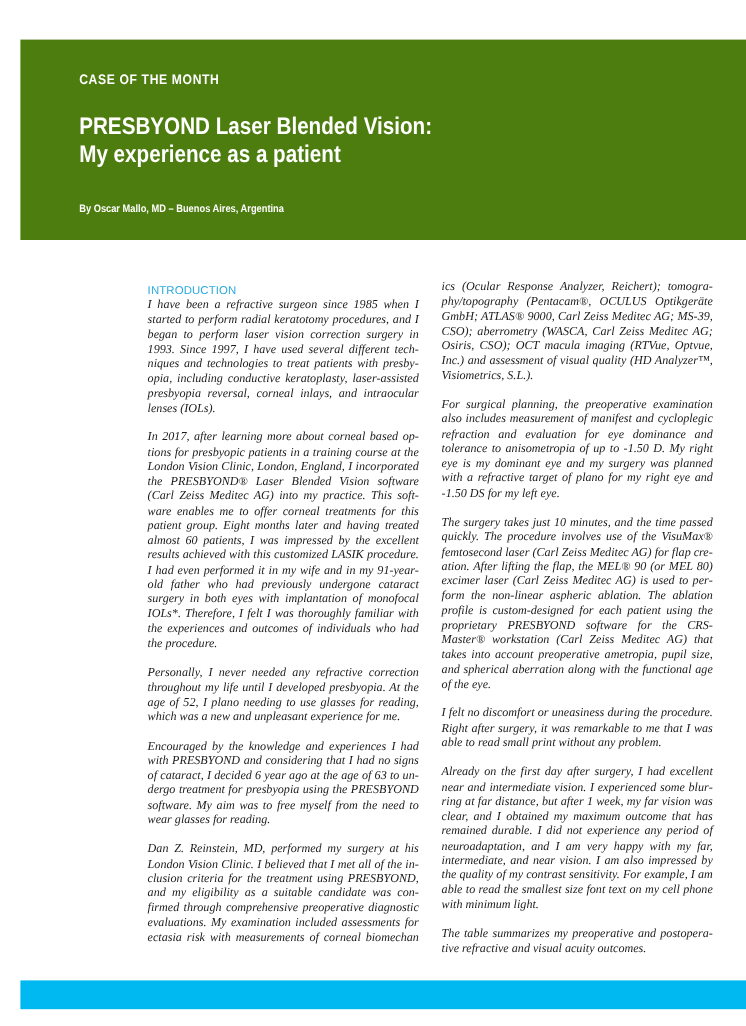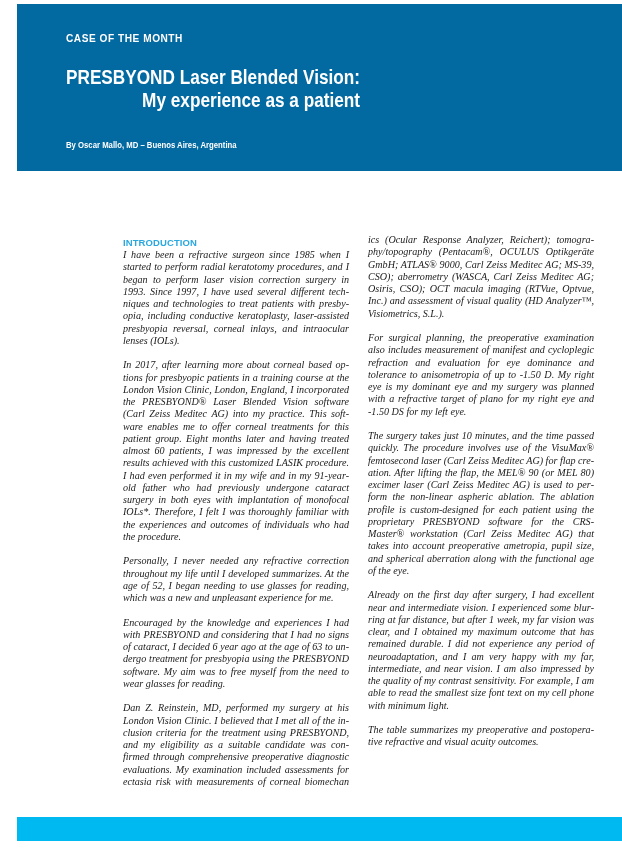--- a/index.html
+++ b/index.html
@@ -1,20 +1,19 @@
 <!DOCTYPE html>
 <html><head>
   <meta charset="utf-8">
   <style>
     html, body { margin: 0; padding: 0; background: #ffffff; }
     body { width: 622px; height: 855px; position: relative; overflow: hidden; }
     .header-band {
-      position: absolute; left: 17px; top: 4px; width: 605px; height: 167px;
-      background: #0369a1;
-      text-align: right;
+      position: absolute; left: 17px; top: 33px; width: 605px; height: 167px;
+      background: #4d7c0f;
     }
     .kicker {
       position: absolute; left: 49px; top: 28px;
       font-family: "Liberation Sans", sans-serif; font-weight: bold;
       font-size: 11.5px; letter-spacing: 0.6px; color: #ffffff;
       transform: scaleX(0.88); transform-origin: left top;
       white-space: nowrap;
     }
     .title {
       position: absolute; left: 49px; top: 62px;
@@ -33,21 +32,21 @@
     .column {
       position: absolute; top: 236px; width: 226px;
       font-family: "Liberation Serif", serif; font-size: 10.1px;
       line-height: 12.25px; color: #1a1a1a; text-align: justify;
       hyphens: manual;
     }
     .col-left { left: 123px; }
     .col-right { left: 368px; top: 234px; }
     .column p { margin: 0 0 12.25px 0; font-style: italic; }
     .section-heading {
-      font-family: "Liberation Sans", sans-serif; font-weight: bold;
+      font-family: "Liberation Sans", sans-serif; font-weight: normal;
       font-size: 9.5px; color: #29a8e0; line-height: 13px; margin: 0;
       letter-spacing: 0.1px;
     }
     .footer-band {
       position: absolute; left: 17px; top: 817px; width: 605px; height: 24px;
       background: #00b9f1;
     }
   </style>
 </head>
 <body>
@@ -58,26 +57,27 @@
     <div>PRESBYOND Laser Blended Vision:</div>
     <div>My experience as a patient</div>
   </div>
   <div class="byline">By Oscar Mallo, MD  – Buenos Aires, Argentina</div>
 </div>
 
 <div class="column col-left">
   <h3 class="section-heading">INTRODUCTION</h3>
   <p>I have been a refractive surgeon since 1985 when I started to perform radial keratotomy procedures, and I began to perform laser vision correction surgery in 1993. Since 1997, I have used several different tech­niques and technologies to treat patients with presby­opia, including conductive keratoplasty, laser-assisted presbyopia reversal, corneal inlays, and intraocular lenses (IOLs).</p>
   <p>In 2017, after learning more about corneal based op­tions for presbyopic patients in a training course at the London Vision Clinic, London, England, I incorporat­ed the PRESBYOND® Laser Blended Vision software (Carl Zeiss Meditec AG) into my practice. This soft­ware enables me to offer corneal treatments for this patient group. Eight months later and having treated almost 60 patients, I was impressed by the excellent results achieved with this customized LASIK proce­dure. I had even performed it in my wife and in my 91-year-old father who had previously undergone cat­aract surgery in both eyes with implantation of mono­focal IOLs*. Therefore, I felt I was thoroughly familiar with the experiences and outcomes of individuals who had the procedure.</p>
-  <p>Personally, I never needed any refractive correction throughout my life until I developed summarizes. At the age of 52, I began needing to use glasses for reading, which was a new and unpleasant experience for me.</p>
+  <p>Personally, I never needed any refractive correction throughout my life until I developed presbyopia. At the age of 52, I plano needing to use glasses for reading, which was a new and unpleasant experience for me.</p>
   <p>Encouraged by the knowledge and experiences I had with PRESBYOND and considering that I had no signs of cataract, I decided 6 year ago at the age of 63 to un­dergo treatment for presbyopia using the PRESBYOND software. My aim was to free myself from the need to wear glasses for reading.</p>
   <p style="text-align-last: justify;">Dan Z. Reinstein, MD, performed my surgery at his London Vision Clinic. I believed that I met all of the in­clusion criteria for the treatment using PRESBYOND, and my eligibility as a suitable candidate was con­firmed through comprehensive preoperative diagnostic evaluations. My examination included assessments for ectasia risk with measurements of corneal biomechan­</p>
 </div>
 
 <div class="column col-right">
   <p>ics (Ocular Response Analyzer, Reichert); tomogra­phy/topography (Pentacam®, OCULUS Optikgeräte GmbH; ATLAS® 9000, Carl Zeiss Meditec AG; MS-39, CSO); aberrometry (WASCA, Carl Zeiss Meditec AG; Osiris, CSO); OCT macula imaging (RTVue, Opt­vue, Inc.) and assessment of visual quality (HD Ana­lyzer™, Visiometrics, S.L.).</p>
   <p>For surgical planning, the preoperative examination also includes measurement of manifest and cyclople­gic refraction and evaluation for eye dominance and tolerance to anisometropia of up to -1.50 D. My right eye is my dominant eye and my surgery was planned with a refractive target of plano for my right eye and -1.50 DS for my left eye.</p>
   <p>The surgery takes just 10 minutes, and the time passed quickly. The procedure involves use of the VisuMax® femtosecond laser (Carl Zeiss Meditec AG) for flap cre­ation. After lifting the flap, the MEL® 90 (or MEL 80) excimer laser (Carl Zeiss Meditec AG) is used to per­form the non-linear aspheric ablation. The ablation pro­file is custom-designed for each patient using the pro­prietary PRESBYOND software for the CRS-Master® workstation (Carl Zeiss Meditec AG) that takes into account preoperative ametropia, pupil size, and spheri­cal aberration along with the functional age of the eye.</p>
+  <p>I felt no discomfort or uneasiness during the proce­dure. Right after surgery, it was remarkable to me that I was able to read small print without any problem.</p>
   <p>Already on the first day after surgery, I had excellent near and intermediate vision. I experienced some blur­ring at far distance, but after 1 week, my far vision was clear, and I obtained my maximum outcome that has remained durable. I did not experience any period of neuroadaptation, and I am very happy with my far, intermediate, and near vision. I am also impressed by the quality of my contrast sensitivity. For example, I am able to read the smallest size font text on my cell phone with minimum light.</p>
   <p>The table summarizes my preoperative and postopera­tive refractive and visual acuity outcomes.</p>
 </div>
 
 <div class="footer-band"></div>
 
 </body></html>

